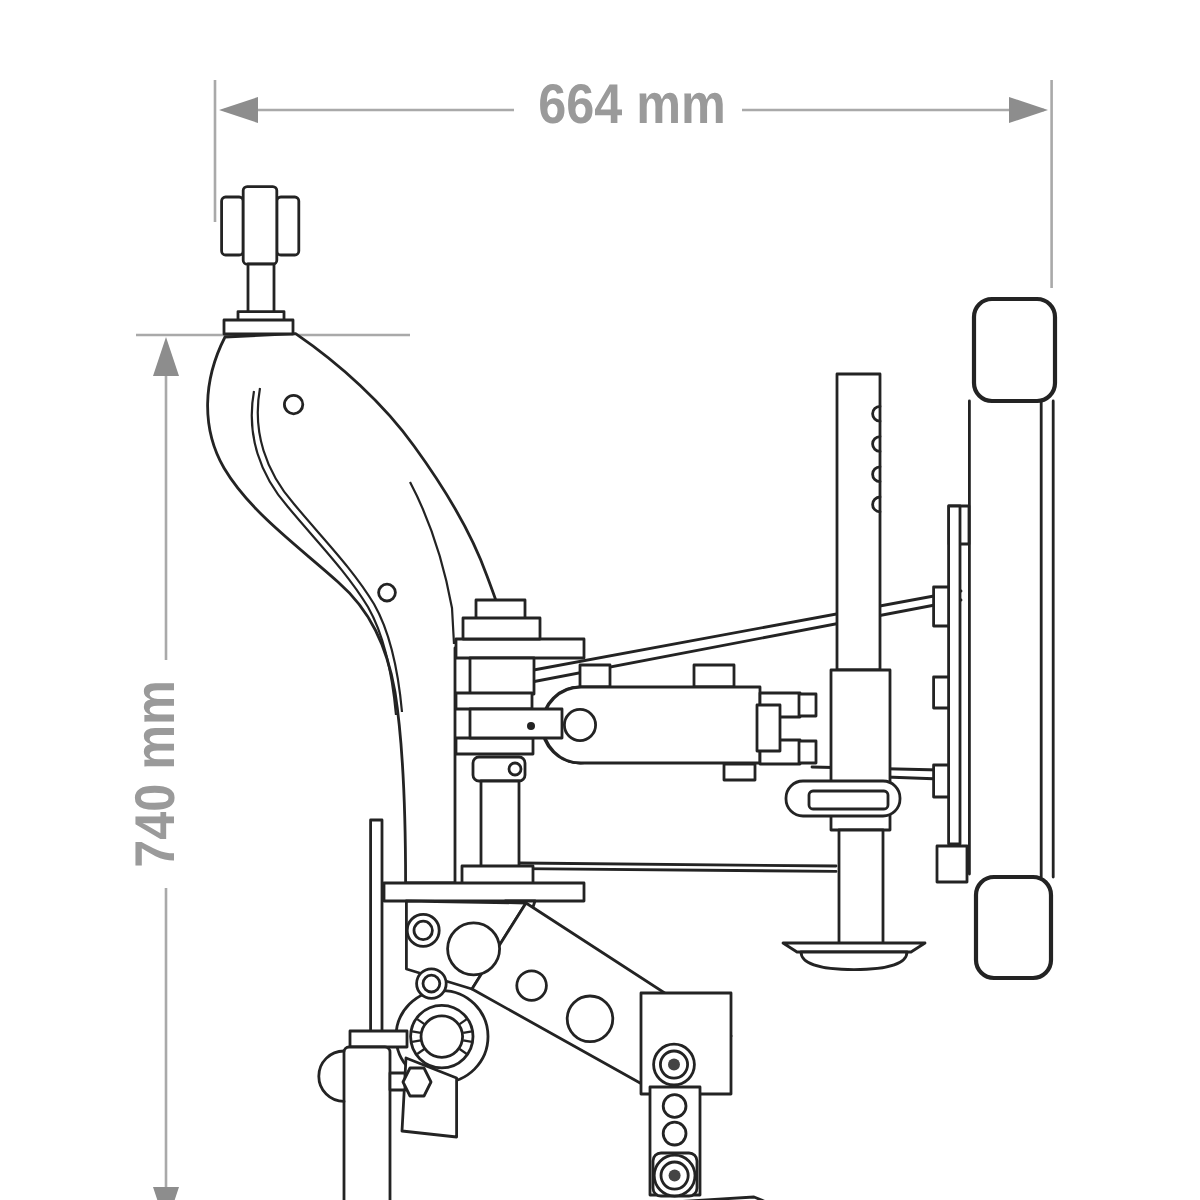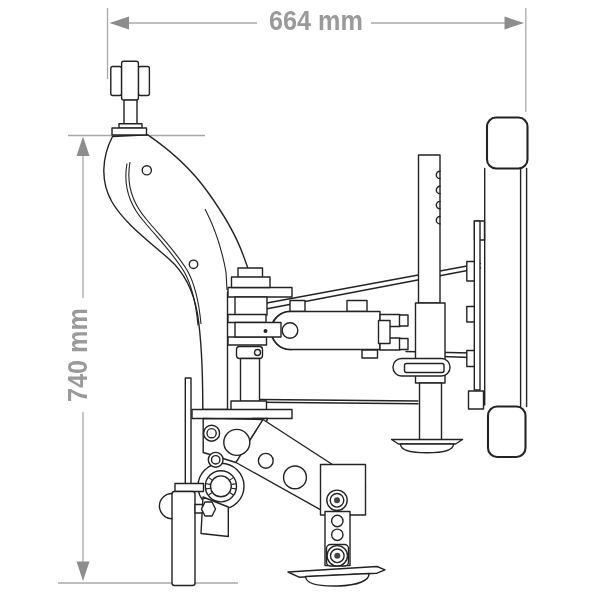--- a/index.html
+++ b/index.html
@@ -1,16 +1,16 @@
 <!DOCTYPE html>
 <html><head>
 <meta charset="utf-8">
 <style>
   html,body{margin:0;padding:0;background:#ffffff;width:600px;height:600px;overflow:hidden;}
-  .stage{position:relative;width:600px;height:464px;background:#ffffff;font-family:"Liberation Sans",sans-serif;}
+  .stage{position:relative;width:600px;height:464px;background:#ffffff;font-family:"Liberation Sans",sans-serif;margin-top:32px;}
   svg{position:absolute;left:0;top:0;}
   .dim-label{
     position:absolute;
     color:#9a9a9a;
     font:700 28px "Liberation Sans",sans-serif;
     letter-spacing:0px;
     white-space:nowrap;
     transform-origin:center center;
   }
   .dim-label.h{left:316px;top:22px;transform:translate(-50%,-54%) scaleX(.9);}

